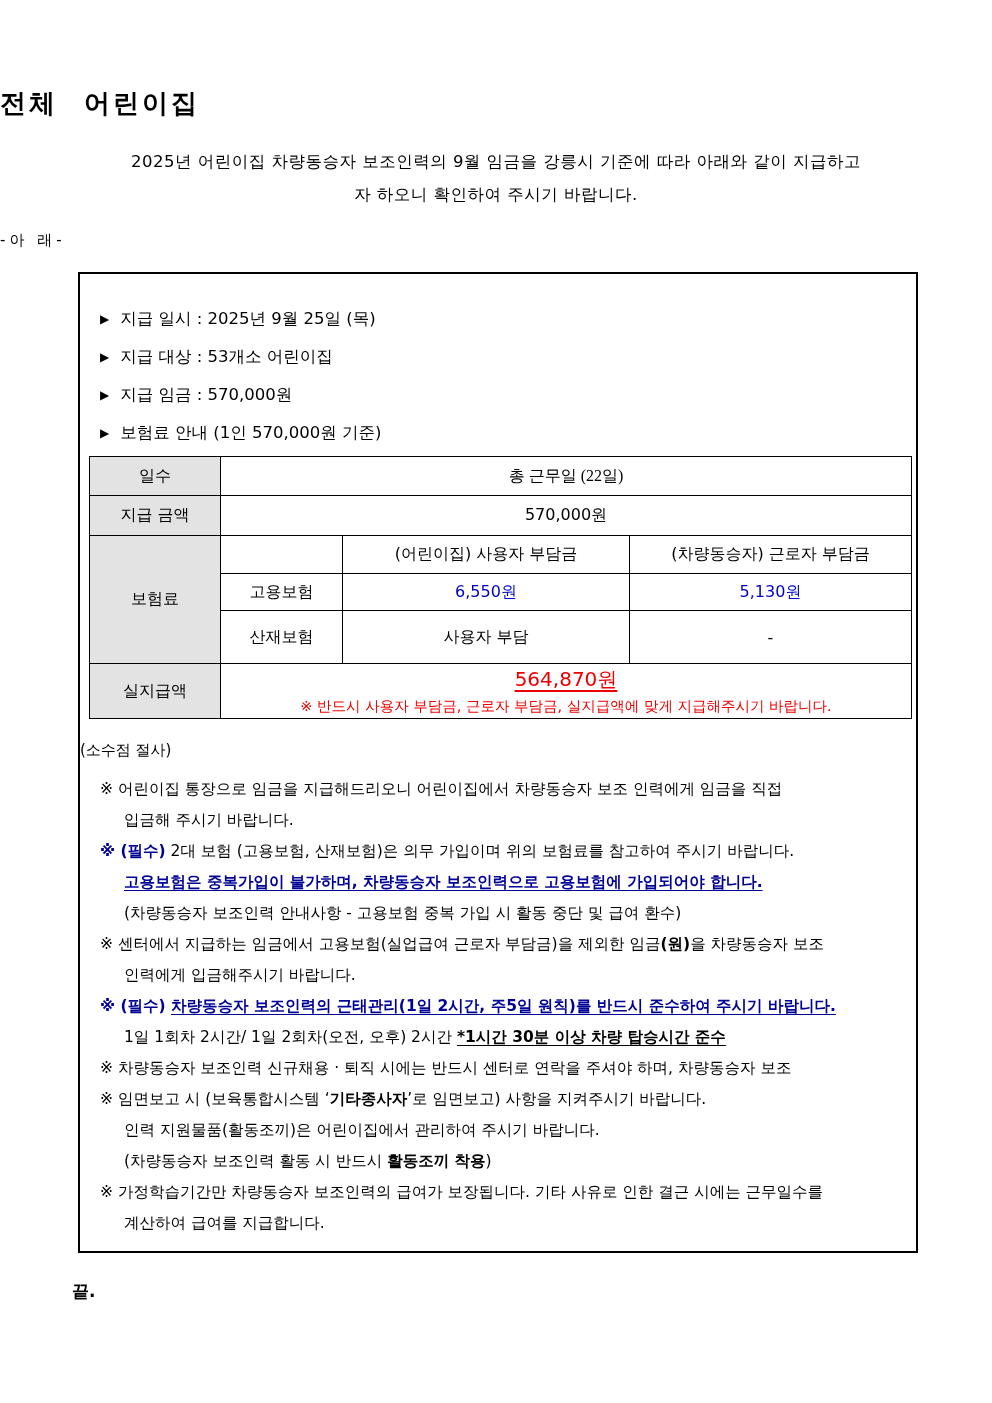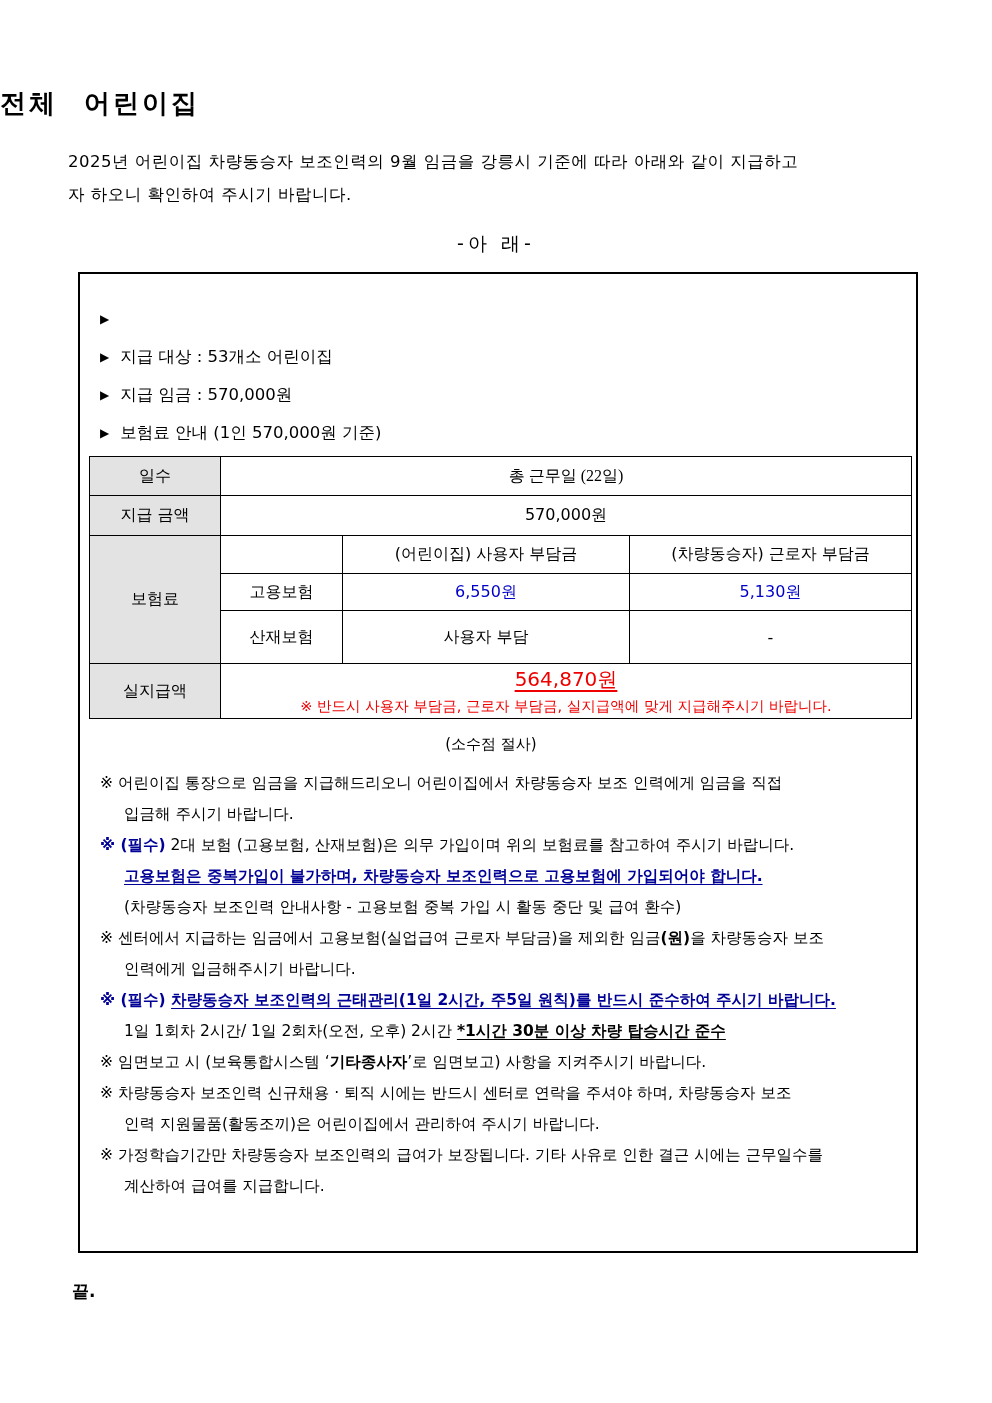--- a/index.html
+++ b/index.html
@@ -8,23 +8,23 @@
     width:992px; height:1403px;
     font-family:"DejaVu Sans","Liberation Sans",sans-serif;
     color:#000;
   }
   .page { position:relative; width:992px; height:1403px; overflow:hidden; }
 
   .title {
     padding-top:86px; 
     font-size:26px; font-weight:bold; letter-spacing:3px; word-spacing:14px;
   }
-  .intro { margin:24px 68px 0 68px; font-size:16.5px; }
+  .intro { margin:24px 68px 0 68px; font-size:16.5px;text-align:center; }
   .intro div { line-height:33px; white-space:nowrap; letter-spacing:0.5px; }
-  .below-label { margin-top:20px; text-align:center; font-size:19px; letter-spacing:4px; }
+  .below-label { margin-top:20px; font-size:15px; letter-spacing:4px; }
 
   .main-box {
     position:absolute; left:78px; top:272px; width:840px; height:981px;
     border:2px solid #000; background:#fff;
   }
 
   .bullets { padding:26px 0 0 20px; }
   .bullet-line { height:38px; display:flex; align-items:center; font-size:16.5px; white-space:nowrap; }
   .bullet-marker { font-size:12px; margin-right:11px; line-height:1; }
 
@@ -40,21 +40,21 @@
   .r1 { height:39px;font-family:Liberation Serif, serif; } .r2 { height:40px; } .r3 { height:38px; }
   .r4 { height:37px; } .r5 { height:53px; } .r6 { height:52px; }
   .bold-cell { font-weight:bold; }
   .blue-val { color:var(--tblue); font-weight:bold; }
   .net-value {
     color:var(--red); font-size:20px;
     text-decoration:underline; text-underline-offset:4px;
   }
   .net-note { color:var(--red); font-size:14.5px; margin-top:4px; white-space:nowrap; }
 
-  .decimal-note { margin-top:16px; padding-right:14px; text-align:center; font-size:15px; }
+  .decimal-note { margin-top:22px; padding-right:14px; text-align:left; font-size:15px; }
 
   .notes { padding:14px 10px 0 20px; }
   .note-line { line-height:31px; font-size:15.5px; white-space:nowrap; }
   .note-line.indent { padding-left:24px; }
   .seg.blue { color:var(--nblue); }
   .seg.red { color:var(--red); }
   .seg.bold { font-weight:bold; }
   .seg.u { text-decoration:underline; text-underline-offset:3px; }
 
   .closing { position:absolute; left:72px; top:1280px; font-size:17px; font-weight:bold; }
@@ -71,20 +71,21 @@
       <div>자 하오니 확인하여 주시기 바랍니다.</div>
     </div>
 
   <div class="below-label">-아   래-</div>
 
   <div class="main-box">
 
     <div class="bullets">
         <div class="bullet-line">
           <span class="bullet-marker">▶</span>
+          <span>지급 일시 : 2025년 9월 25일 (목)</span>
         </div>
         <div class="bullet-line">
           <span class="bullet-marker">▶</span>
           <span>지급 대상 : 53개소 어린이집</span>
         </div>
         <div class="bullet-line">
           <span class="bullet-marker">▶</span>
           <span>지급 임금 : 570,000원</span>
         </div>
         <div class="bullet-line">
@@ -140,23 +141,24 @@
     <div class="notes">
         <div class="note-line"><span class="seg">※ 어린이집 통장으로 임금을 지급해드리오니 어린이집에서 차량동승자 보조 인력에게 임금을 직접</span></div>
         <div class="note-line indent"><span class="seg">입금해 주시기 바랍니다.</span></div>
         <div class="note-line"><span class="seg blue bold">※ (필수)</span><span class="seg"> 2대 보험 (고용보험, 산재보험)은 의무 가입이며 위의 보험료를 참고하여 주시기 바랍니다.</span></div>
         <div class="note-line indent"><span class="seg blue bold u">고용보험은 중복가입이 불가하며, 차량동승자 보조인력으로 고용보험에 가입되어야 합니다.</span></div>
         <div class="note-line indent"><span class="seg">(차량동승자 보조인력 안내사항 - 고용보험 중복 가입 시 활동 중단 및 급여 환수)</span></div>
         <div class="note-line"><span class="seg">※ 센터에서 지급하는 임금에서 고용보험(실업급여 근로자 부담금)을 제외한 임금</span><span class="seg bold">(원)</span><span class="seg">을 차량동승자 보조</span></div>
         <div class="note-line indent"><span class="seg">인력에게 입금해주시기 바랍니다.</span></div>
         <div class="note-line"><span class="seg blue bold">※ (필수) </span><span class="seg blue bold u">차량동승자 보조인력의 근태관리(1일 2시간, 주5일 원칙)를 반드시 준수하여 주시기 바랍니다.</span></div>
         <div class="note-line indent"><span class="seg">1일 1회차 2시간/ 1일 2회차(오전, 오후) 2시간 </span><span class="seg bold u">*1시간 30분 이상 차량 탑승시간 준수</span></div>
+        <div class="note-line"><span class="seg">※ 차량동승자 보조인력 신규채용 · 퇴직 시에는 반드시 센터로 연락을 주셔야 하며, 차량동승자 보조</span></div>
         <div class="note-line"><span class="seg">※ 임면보고 시 (보육통합시스템 ‘</span><span class="seg bold">기타종사자</span><span class="seg">’로 임면보고) 사항을 지켜주시기 바랍니다.</span></div>
-        <div class="note-line"><span class="seg">※ 차량동승자 보조인력 신규채용 · 퇴직 시에는 반드시 센터로 연락을 주셔야 하며, 차량동승자 보조</span></div>
         <div class="note-line indent"><span class="seg">인력 지원물품(활동조끼)은 어린이집에서 관리하여 주시기 바랍니다.</span></div>
+        <div class="note-line indent"><span class="seg">(차량동승자 보조인력 활동 시 반드시 </span><span class="seg bold">활동조끼 착용</span><span class="seg">)</span></div>
         <div class="note-line"><span class="seg">※ 가정학습기간만 차량동승자 보조인력의 급여가 보장됩니다. 기타 사유로 인한 결근 시에는 근무일수를</span></div>
         <div class="note-line indent"><span class="seg">계산하여 급여를 지급합니다.</span></div>
       </div>
 
   </div>
 
   <div class="closing">끝.</div>
 
 </div>
 

